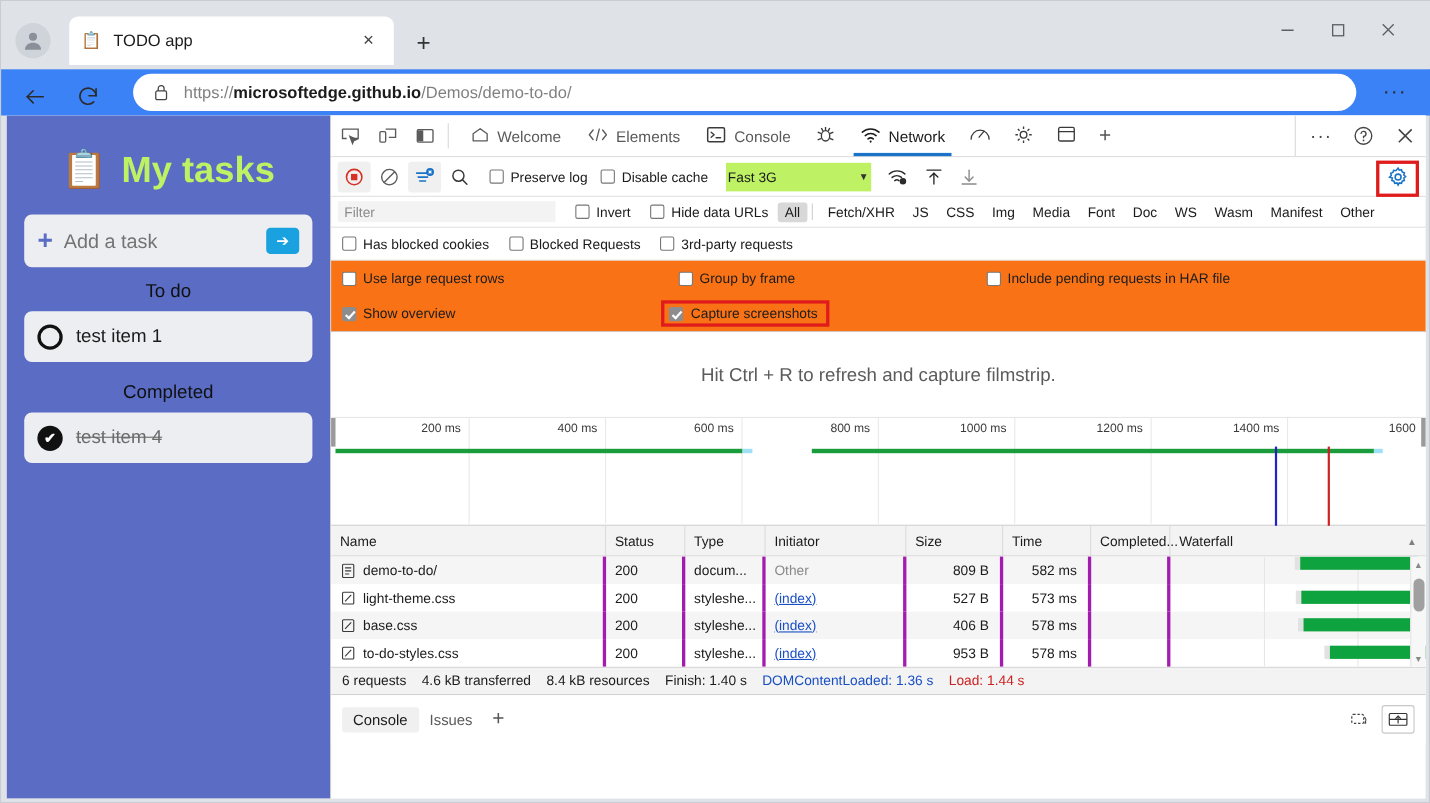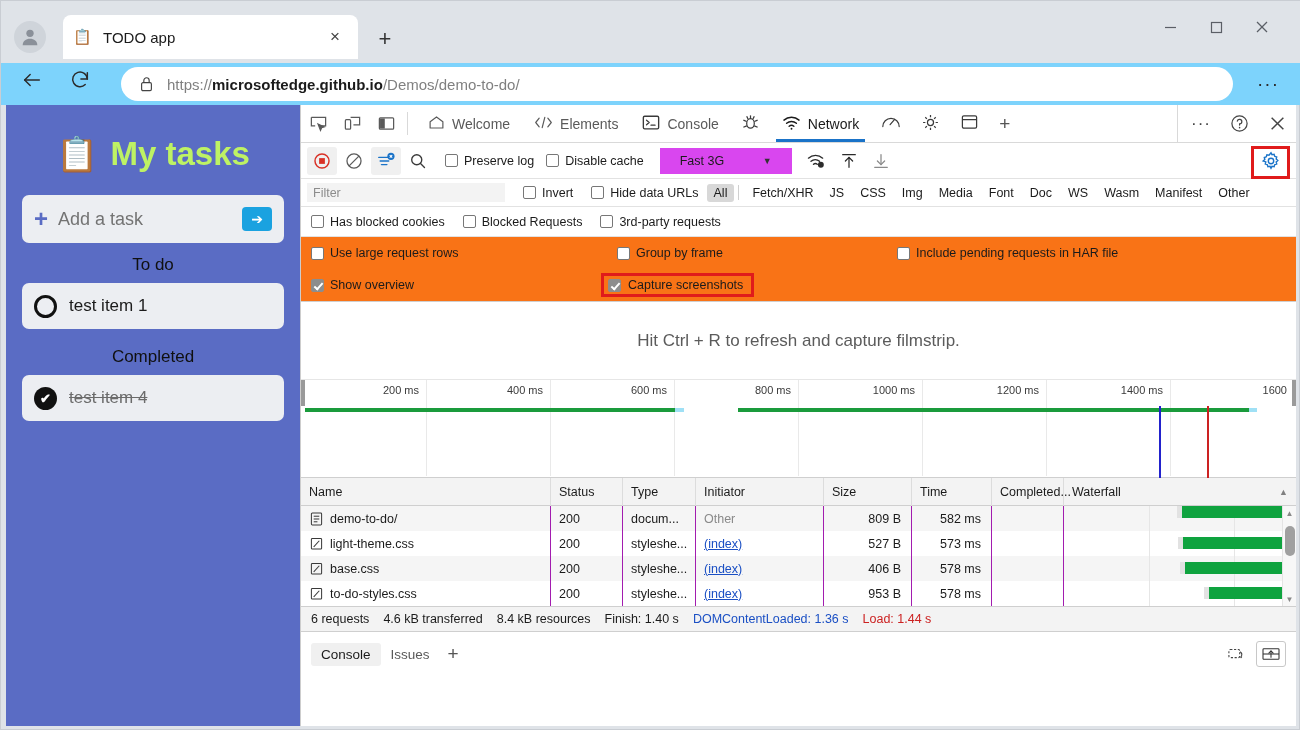--- a/index.html
+++ b/index.html
@@ -48,22 +48,22 @@
     display: flex; align-items: center; justify-content: center;
     color: #5b5f66;
   }
   #win-min { right: 108px; }
   #win-max { right: 62px; }
   #win-close { right: 16px; }
 
   
   #navbar {
     position: absolute; left: 0; top: 62px; width: 1300px; height: 42px;
-    background: #7dd3fc;
-    display: flex; align-items: flex-start;
+    background: #3b82f6;
+    display: flex; align-items: flex-end;
   }
   .navicon {
     width: 34px; height: 34px; margin-left: 14px;
     display: flex; align-items: center; justify-content: center;
     color: #2b2b2b;
   }
   #omnibox {
     position: absolute; left: 120px; top: 4px; width: 1112px; height: 34px;
     background: #ffffff; border-radius: 17px;
     display: flex; align-items: center; padding: 0 14px;
@@ -182,22 +182,22 @@
   }
   .cbox.checked { background: #8d8d8d; border-color: #8d8d8d; }
   .cbox.checked::after {
     content: ""; position: absolute; left: 4px; top: 1px;
     width: 3px; height: 7px; border: solid #fff;
     border-width: 0 2px 2px 0; transform: rotate(42deg);
   }
   .cb-label { font-size: 12.5px; color: #1b1b1b; }
   #throttle-select {
     margin-left: 14px; height: 26px; min-width: 132px;
-    background: #d946ef; border: none; display: flex; align-items: center;
-    padding: 0 20px; font-size: 12.5px; color: #1b1b1b;
+    background: #bef264; border: none; display: flex; align-items: center;
+    padding: 0 2px; font-size: 12.5px; color: #1b1b1b;
     justify-content: space-between;
     gap: 36px;
   }
   #throttle-caret { font-size: 9px; color: #333; }
   #settings-highlight {
     position: absolute; right: 6px; top: 3px; width: 39px; height: 33px;
     border: 3px solid #e01b1b; background: #fff;
     display: flex; align-items: center; justify-content: center;
   }
 
@@ -263,21 +263,21 @@
   .ov-band-tail { position: absolute; height: 4px; background: #9fe0f5; top: 28px; }
   .ov-marker { position: absolute; width: 2px; top: 26px; height: 72px; }
 
   
   #table-head {
     height: 28px; background: #f3f3f3; border-bottom: 1px solid #cfcfcf;
     display: flex; align-items: center; font-size: 12.5px; color: #1b1b1b;
   }
   .th { padding-left: 8px; border-right: 1px solid #dcdcdc; height: 28px;
         display: flex; align-items: center; }
-  .td { padding-left: 8px; border-right: 1px solid #a21caf; height: 25px;
+  .td { padding-left: 8px; border-right: 3px solid #a21caf; height: 25px;
         display: flex; align-items: center; font-size: 12.5px; overflow: hidden;
         white-space: nowrap; }
   .td.num { justify-content: flex-end; padding-right: 10px; }
   .tr { display: flex; height: 25px; align-items: center; }
   .tr.odd { background: #f5f5f5; }
   .col-name { width: 250px; }
   .col-status { width: 72px; }
   .col-type { width: 73px; }
   .col-initiator { width: 128px; }
   .col-size { width: 88px; }

